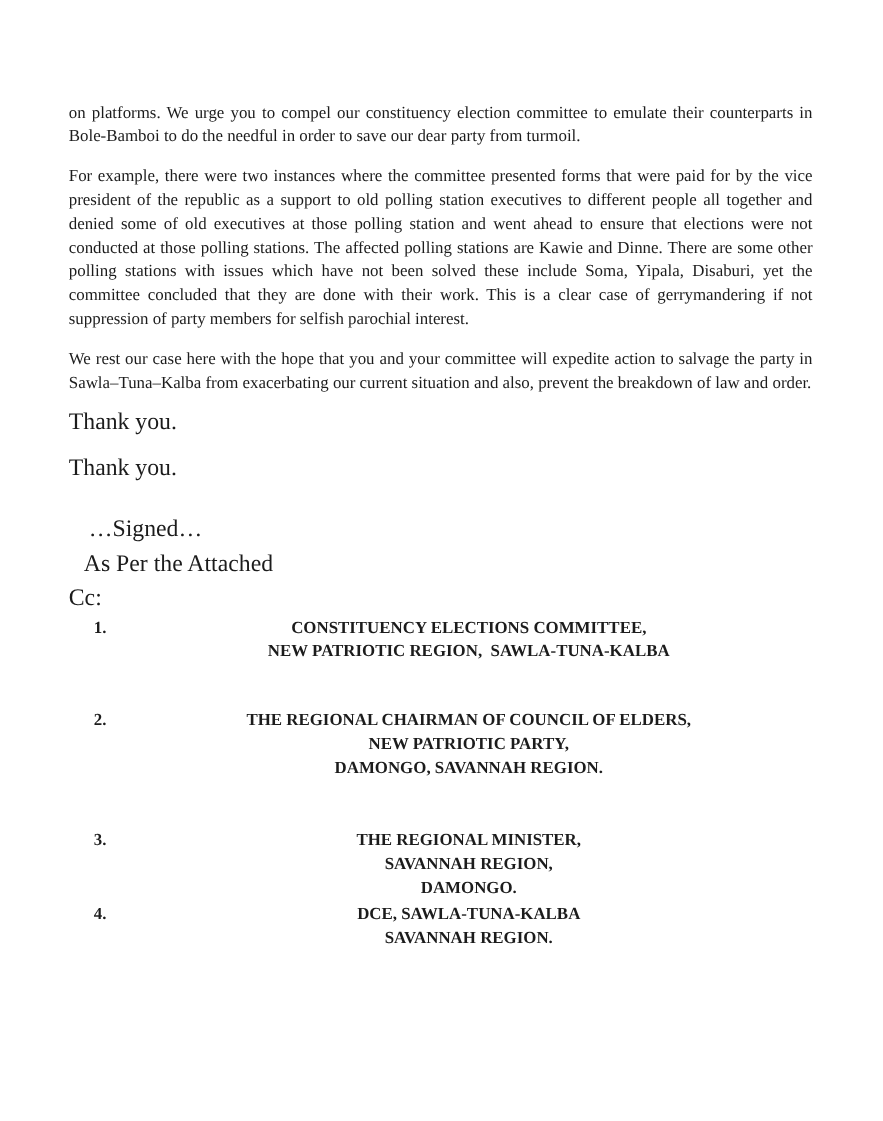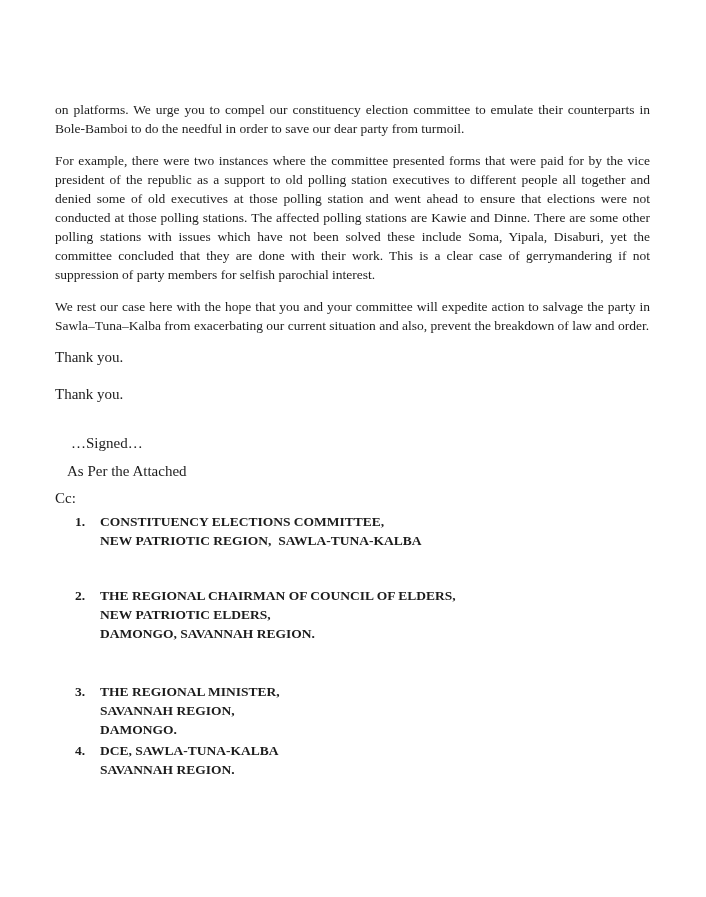--- a/index.html
+++ b/index.html
@@ -15,32 +15,32 @@
     height: 897px;
     background: var(--page-bg);
     color: var(--text-color);
     font-family: "Liberation Serif", "DejaVu Serif", serif;
     overflow: hidden;
   }
   .page {
     box-sizing: border-box;
     width: 706px;
     height: 897px;
-    padding: 100px 56px 0 55px;
+    padding: 80px 56px 0 55px;
     background: var(--page-bg);
   }
   .para {
     margin: 0 0 13px 0;
     font-size: 13.5px;
     line-height: 19px;
     text-align: justify;
   }
   .line {
     margin: 0 0 9px 0;
-    font-size: 15px;
+    font-size: 19px;
     line-height: 19px;
   }
   .thanks-1 {
     margin-bottom: 18px;
   }
   .thanks-2 {
     margin-bottom: 30px;
   }
   .signed {
     margin-bottom: 9px;
@@ -72,20 +72,21 @@
   }
   .cc-item.no-gap {
     margin-top: 2px;
   }
   .cc-num {
     flex: none;
     width: 25px;
   }
   .cc-lines {
     flex: 1;
+    text-align: center;
   }
   .cc-line {
     display: block;
     white-space: pre-wrap;
   }
 </style>
 </head>
 <body>
 
 <div class="page">
@@ -113,21 +114,21 @@
       <span class="cc-lines">
         <span class="cc-line">CONSTITUENCY ELECTIONS COMMITTEE,</span>
         <span class="cc-line">NEW PATRIOTIC REGION,  SAWLA-TUNA-KALBA</span>
       </span>
     </div>
 
     <div class="cc-item">
       <span class="cc-num">2.</span>
       <span class="cc-lines">
         <span class="cc-line">THE REGIONAL CHAIRMAN OF COUNCIL OF ELDERS,</span>
-        <span class="cc-line">NEW PATRIOTIC ELDERS,</span>
+        <span class="cc-line">NEW PATRIOTIC PARTY,</span>
         <span class="cc-line">DAMONGO, SAVANNAH REGION.</span>
       </span>
     </div>
 
     <div class="cc-item gap-large">
       <span class="cc-num">3.</span>
       <span class="cc-lines">
         <span class="cc-line">THE REGIONAL MINISTER,</span>
         <span class="cc-line">SAVANNAH REGION,</span>
         <span class="cc-line">DAMONGO.</span>

